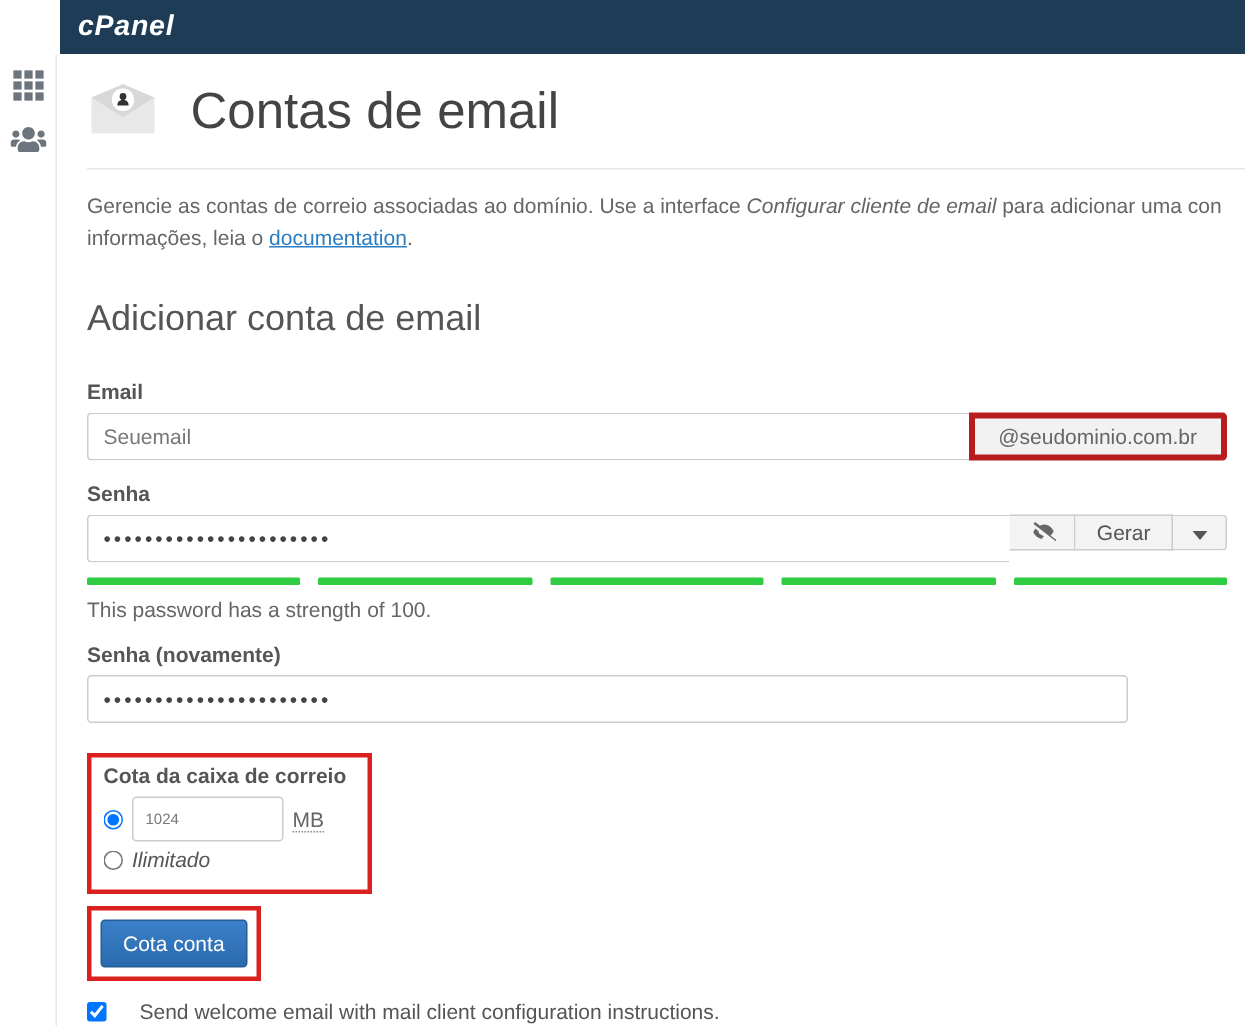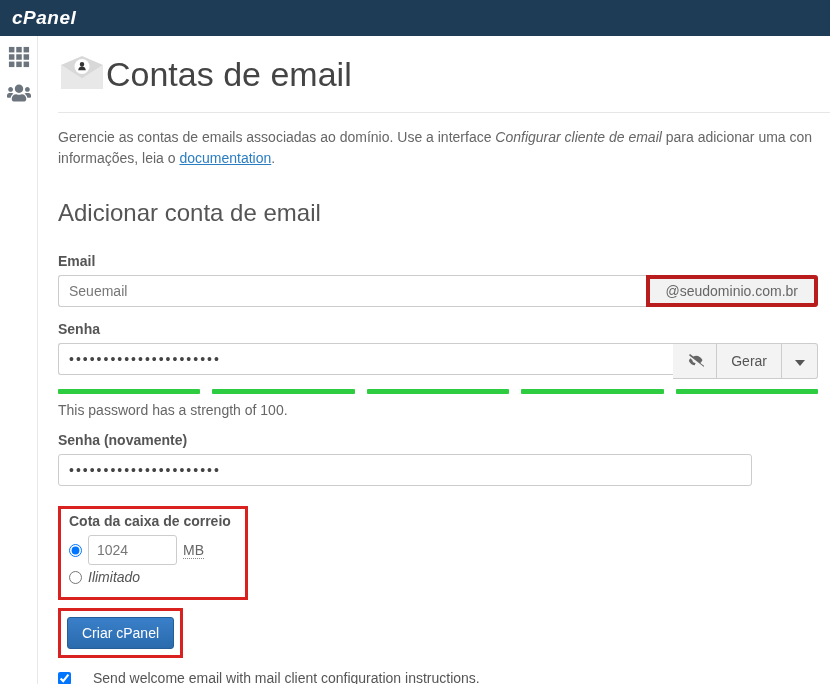--- a/index.html
+++ b/index.html
@@ -1,50 +1,50 @@
 <!DOCTYPE html>
 <html><head>
 <meta charset="utf-8">
 <style>
   * { box-sizing: border-box; margin: 0; padding: 0; }
   body { font-family: -apple-system, "Helvetica Neue", Arial, sans-serif; font-size: 14px; color: #555; background: #fff; width: 830px; }
-  .topbar { background: #1f3c57; height: 36px; display: flex; align-items: center; padding: 12px 12px; }
+  .topbar { background: #1f3c57; height: 36px; display: flex; align-items: center; padding: 12px 12px; margin-left: 40px; }
   .brand { color: #fff; font-size: 19px; font-weight: 700; font-style: italic; letter-spacing: 0.5px; }
   .layout { display: flex; }
   .sidebar { width: 38px; padding-top: 10px; display: flex; flex-direction: column; align-items: center; gap: 12px; flex-shrink: 0; border-right: 1px solid #e8e8e8; }
   .sidebar svg { fill: #6c757d; }
   .content { flex: 1; padding: 18px 0 10px 20px; overflow: hidden; }
-  .page-head { display: flex; align-items: center; gap: 0; border-bottom: 1px solid #e6e6e6; padding-bottom: 18px; margin-bottom: 14px; }
+  .page-head { display: flex; align-items: center; gap: 21px; border-bottom: 1px solid #e6e6e6; padding-bottom: 18px; margin-bottom: 14px; }
   h1 { font-size: 34px; font-weight: 300; color: #444; }
   p.intro { color: #666; margin-bottom: 30px; line-height: 1.5; font-size: 14px; }
   p.intro .emph { font-style: italic; }
   p.intro a { color: #2a7dc1; text-decoration: underline; margin-top: 34px; }
   h2.section { font-size: 24px; font-weight: 300; color: #555; margin-bottom: 26px; }
   .label { font-weight: 700; color: #555; margin-bottom: 6px; display: block; font-size: 14px; }
   .form-row { margin-bottom: 14px; }
   .email-group { display: flex; max-width: 760px; }
   .input { height: 32px; border: 1px solid #ccc; border-radius: 3px; padding: 0 10px; font-size: 14px; color: #666; background: #fff; }
   .email-group .input { flex: 1; border-top-right-radius: 0; border-bottom-right-radius: 0; border-right: none; color:#777; }
   .email-domain { display: flex; align-items: center; padding: 0 16px; background: #f2f2f2; border: 4px solid #b91c1c; border-radius: 0 3px 3px 0; color: #666; font-size: 14px; }
   .pw-group { display: flex; max-width: 760px; }
   .pw-group .input { flex:1; border-radius: 3px 0 0 3px; border-right: none; letter-spacing: 2px; color:#444; font-family: Arial;}
-  .pw-btn { height: 36px; min-width: 44px; border: 1px solid #ccc; background: #f3f3f3; display:flex; align-items:center; justify-content:center; color:#555; cursor:pointer; font-size:14px; }
+  .pw-btn { height: 24px; min-width: 44px; border: 1px solid #ccc; background: #f3f3f3; display:flex; align-items:center; justify-content:center; color:#555; cursor:pointer; font-size:14px; }
   .pw-btn.gerar { padding: 0 14px; border-left: none; }
   .pw-btn.toggle { border-left: none; }
   .pw-btn.caret { border-left: none; border-radius: 0 3px 3px 0; min-width: 36px; }
   .strength { display:flex; gap: 12px; margin-top: 10px; max-width: 760px;}
   .strength span { flex:1; height: 5px; background: #2ecc40; border-radius: 1px; }
   .strength-text { margin-top: 8px; color: #666; font-size: 14px; }
   .pw2 { max-width: 698px; }
   .redbox { border: 3px solid #d9221f; padding: 4px 8px 8px 8px; display: inline-block; margin-bottom: 8px; }
   .redbox.quota { width: 190px; margin-top: 6px;}
   .quota-label { font-weight: 700; color:#555; margin-bottom: 6px; font-size:14px;}
   .quota-row { display:flex; align-items:center; gap: 6px; margin-bottom: 4px;}
   .quota-row input[type=radio]{ margin:0; }
-  .quota-input { width: 89px; height: 30px; border:1px solid #ccc; border-radius:3px; padding:0 8px; color:#777; font-size:14px;}
+  .quota-input { width: 101px; height: 30px; border:1px solid #ccc; border-radius:3px; padding:0 8px; color:#777; font-size:10px;}
   .mb { border-bottom: 1px dotted #888; color:#666; font-size:14px; cursor:help;text-align:right;}
   .quota-row .opt-label { color:#555; font-size:14px;font-style:italic;}
   .redbox.btnwrap { padding: 6px; }
   .primary-btn { background: #2b6cb0; background: linear-gradient(#3a7fc9,#2a6bad); border:1px solid #255d96; color:#fff; padding: 7px 14px; border-radius:3px; font-size:14px; cursor:pointer; }
   .welcome { margin-top: 4px; display:flex; align-items:center; gap:22px; color:#555; font-size:14px;}
   .welcome input[type=checkbox]{margin:0;}
   .envelope-icon svg { display:block; }
 </style>
 </head>
 <body>
@@ -82,21 +82,21 @@
           <path d="M4 12 L32 30 L60 12 L60 44 L4 44 Z" fill="#e8e8e8"></path>
           <path d="M4 12 L32 0 L60 12 L32 30 Z" fill="#d8d8d8"></path>
           <circle cx="32" cy="14" r="10" fill="#fff"></circle>
           <path d="M32 8a3 3 0 1 1 0 6 3 3 0 0 1 0-6zm-5 11c0-3 2-5 5-5s5 2 5 5z" fill="#333"></path>
         </svg>
       </span>
       <h1>Contas de email</h1>
     </div>
 
     <p class="intro">
-      <span>Gerencie as contas de emails associadas ao domínio. Use a interface </span><span class="emph">Configurar cliente de email</span><span> para adicionar uma con informações, leia o </span><a href="#">documentation</a><span>.</span>
+      <span>Gerencie as contas de correio associadas ao domínio. Use a interface </span><span class="emph">Configurar cliente de email</span><span> para adicionar uma con informações, leia o </span><a href="#">documentation</a><span>.</span>
     </p>
 
     <h2 class="section">Adicionar conta de email</h2>
 
     <div class="form-row">
       <label class="label">Email</label>
       <div class="email-group">
         <input class="input" value="Seuemail" style="">
         <div class="email-domain">@seudominio.com.br</div>
       </div>
@@ -144,21 +144,21 @@
         <input class="quota-input" value="1024" style="">
         <span class="mb">MB</span>
       </div>
       <div class="quota-row">
         <input type="radio" style="">
         <span class="opt-label">Ilimitado</span>
       </div>
     </div>
     <br>
     <div class="redbox btnwrap">
-      <button class="primary-btn">Criar cPanel</button>
+      <button class="primary-btn">Cota conta</button>
     </div>
 
     <div class="welcome">
       <input type="checkbox" checked="" style="">
       <span>Send welcome email with mail client configuration instructions.</span>
     </div>
   </div>
 </div>
 
 </body></html>

